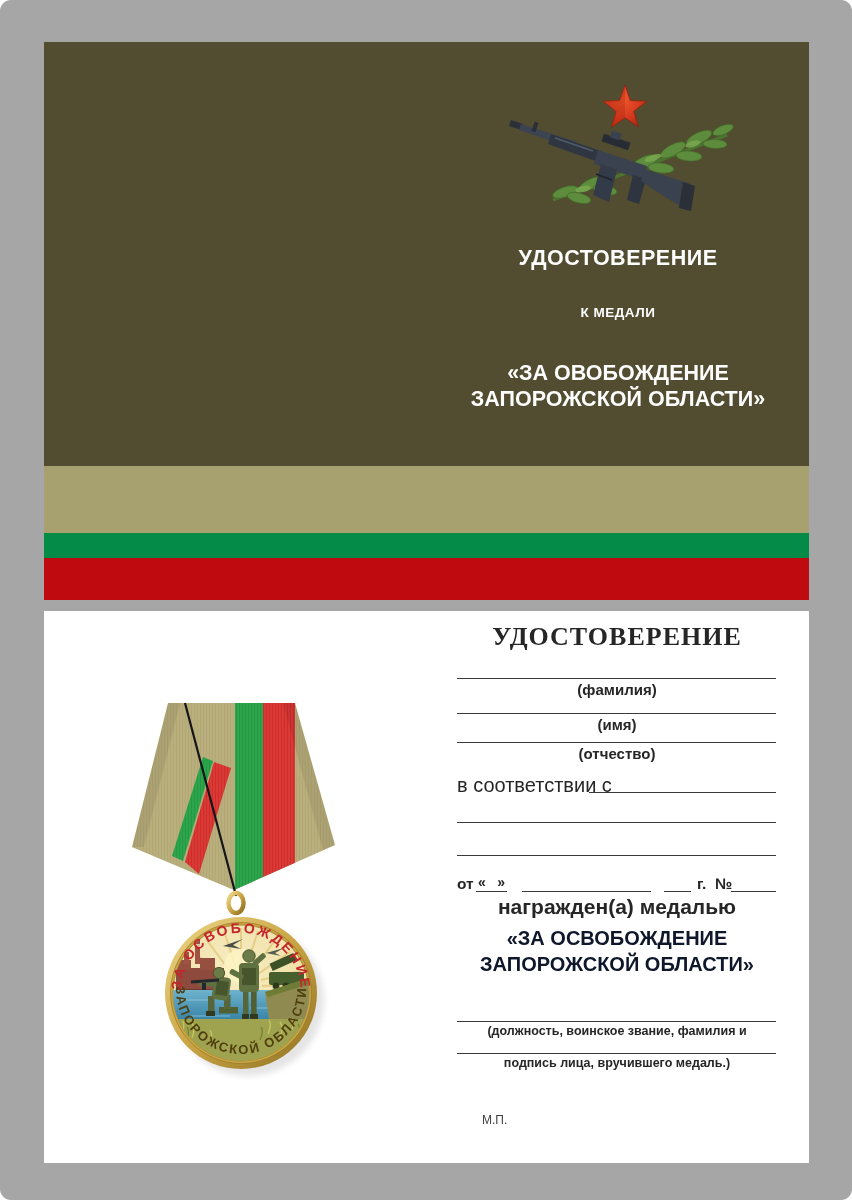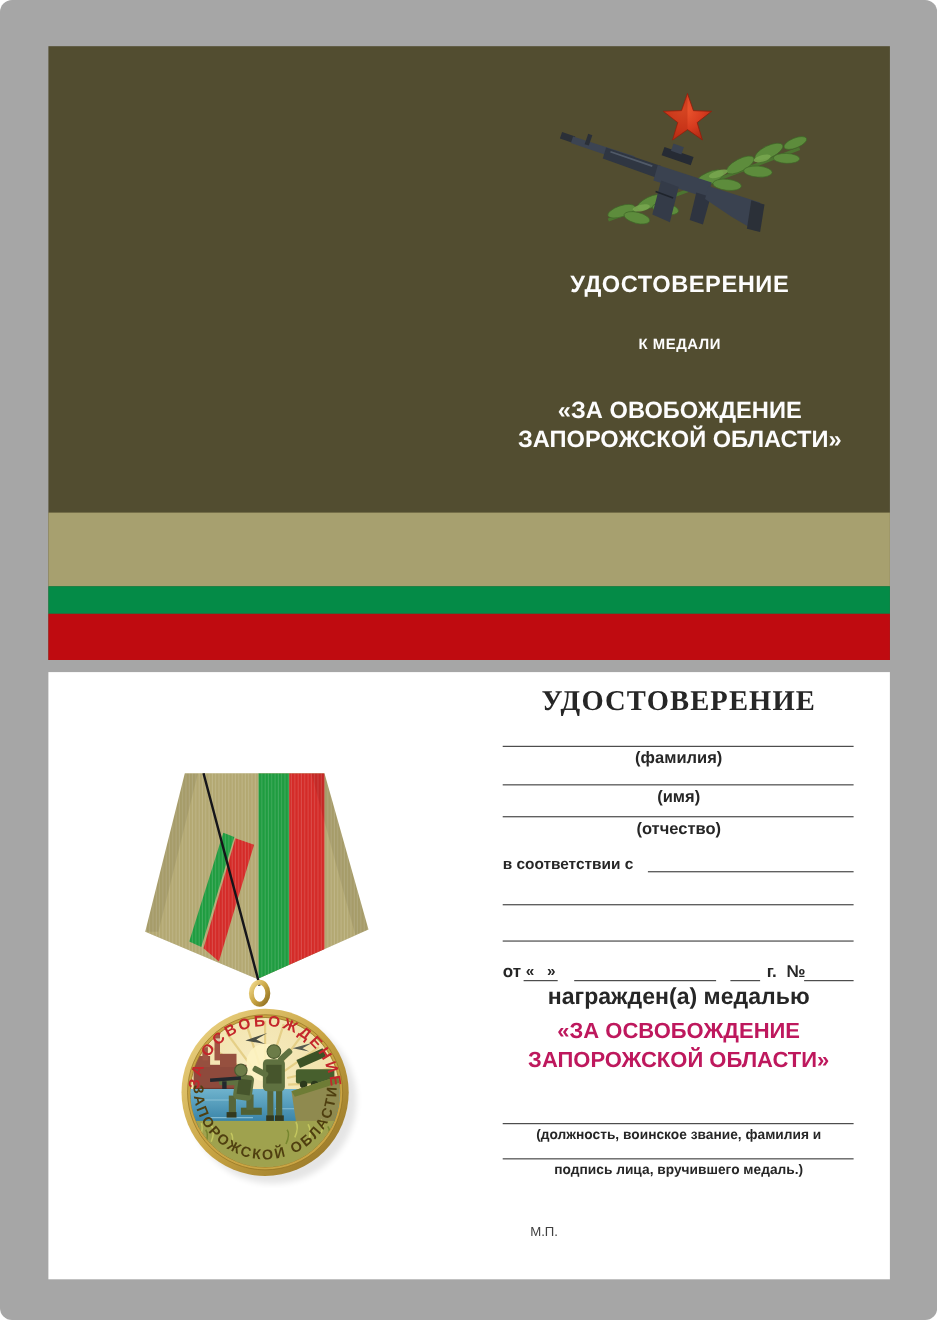--- a/index.html
+++ b/index.html
@@ -18,31 +18,31 @@
   .cover-medal{position:absolute;left:0;top:318px;width:100%;font-size:21.5px;font-weight:700;line-height:26px;}
   .emblem-svg{position:absolute;left:451px;top:36px;width:240px;height:150px;}
   
   .inner{top:611px;height:552px;background:#ffffff;color:#262626;}
   .medal-svg{position:absolute;left:76px;top:79px;width:225px;height:390px;}
   .col{position:absolute;left:413px;top:0;width:320px;}
   .inner-title{position:absolute;left:0;top:11px;width:100%;text-align:center;
                font-family:"Liberation Serif",serif;font-size:26px;font-weight:700;letter-spacing:1px;}
   .rule{position:absolute;left:0;width:319px;border-top:1.6px solid #3a3a3a;height:0;}
   .flabel{position:absolute;left:0;width:100%;text-align:center;font-size:15px;font-weight:700;}
-  .acc-text{position:absolute;left:0;top:166px;font-size:14px;font-weight:700;line-height:16px;}
+  .acc-text{position:absolute;left:0;top:166px;font-size:20px;font-weight:400;line-height:16px;}
   .acc-line{position:absolute;left:132px;top:167px;width:187px;height:14px;border-bottom:1.6px solid #3a3a3a;}
   .daterow{position:absolute;left:0;top:255px;width:320px;height:26px;}
   .daterow .txt{position:absolute;bottom:0;font-size:15.5px;font-weight:700;line-height:16px;}
   .daterow .ul{position:absolute;bottom:0;height:16px;border-bottom:1.6px solid #3a3a3a;}
   .quotes{position:absolute;left:19px;bottom:0;width:31px;height:18px;border-bottom:1.6px solid #3a3a3a;
           text-align:center;font-size:14px;font-weight:700;line-height:18px;}
   .awarded{position:absolute;left:0;top:283px;width:100%;text-align:center;
            font-family:Liberation Sans, sans-serif;font-size:21px;font-weight:700;line-height:26px;}
   .red-title{position:absolute;left:-20px;top:314px;width:360px;text-align:center;
-             font-size:20px;font-weight:700;line-height:26px;color:#be185d;}
+             font-size:20px;font-weight:700;line-height:26px;color:#0f172a;}
   .cap{position:absolute;left:0;width:100%;text-align:center;font-size:12.5px;font-weight:700;}
   .stamp{position:absolute;left:25px;top:499px;font-size:12px;font-weight:400;line-height:20px;color:#404040;}
 </style>
 </head>
 <body>
 
 <div class="page">
 
   <div class="card cover">
 

